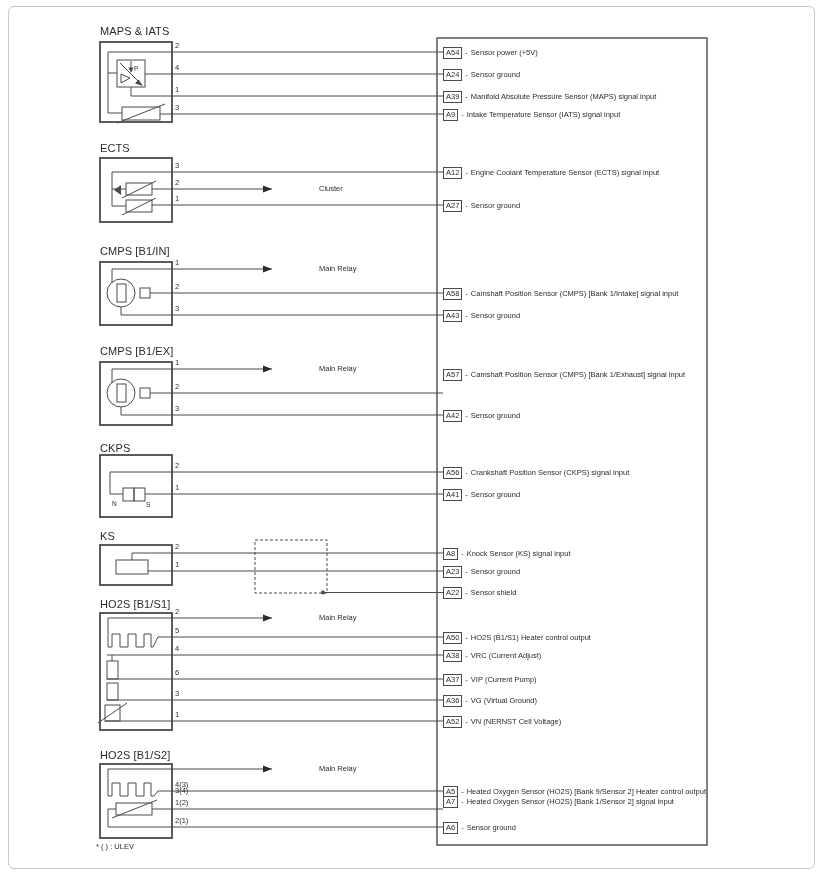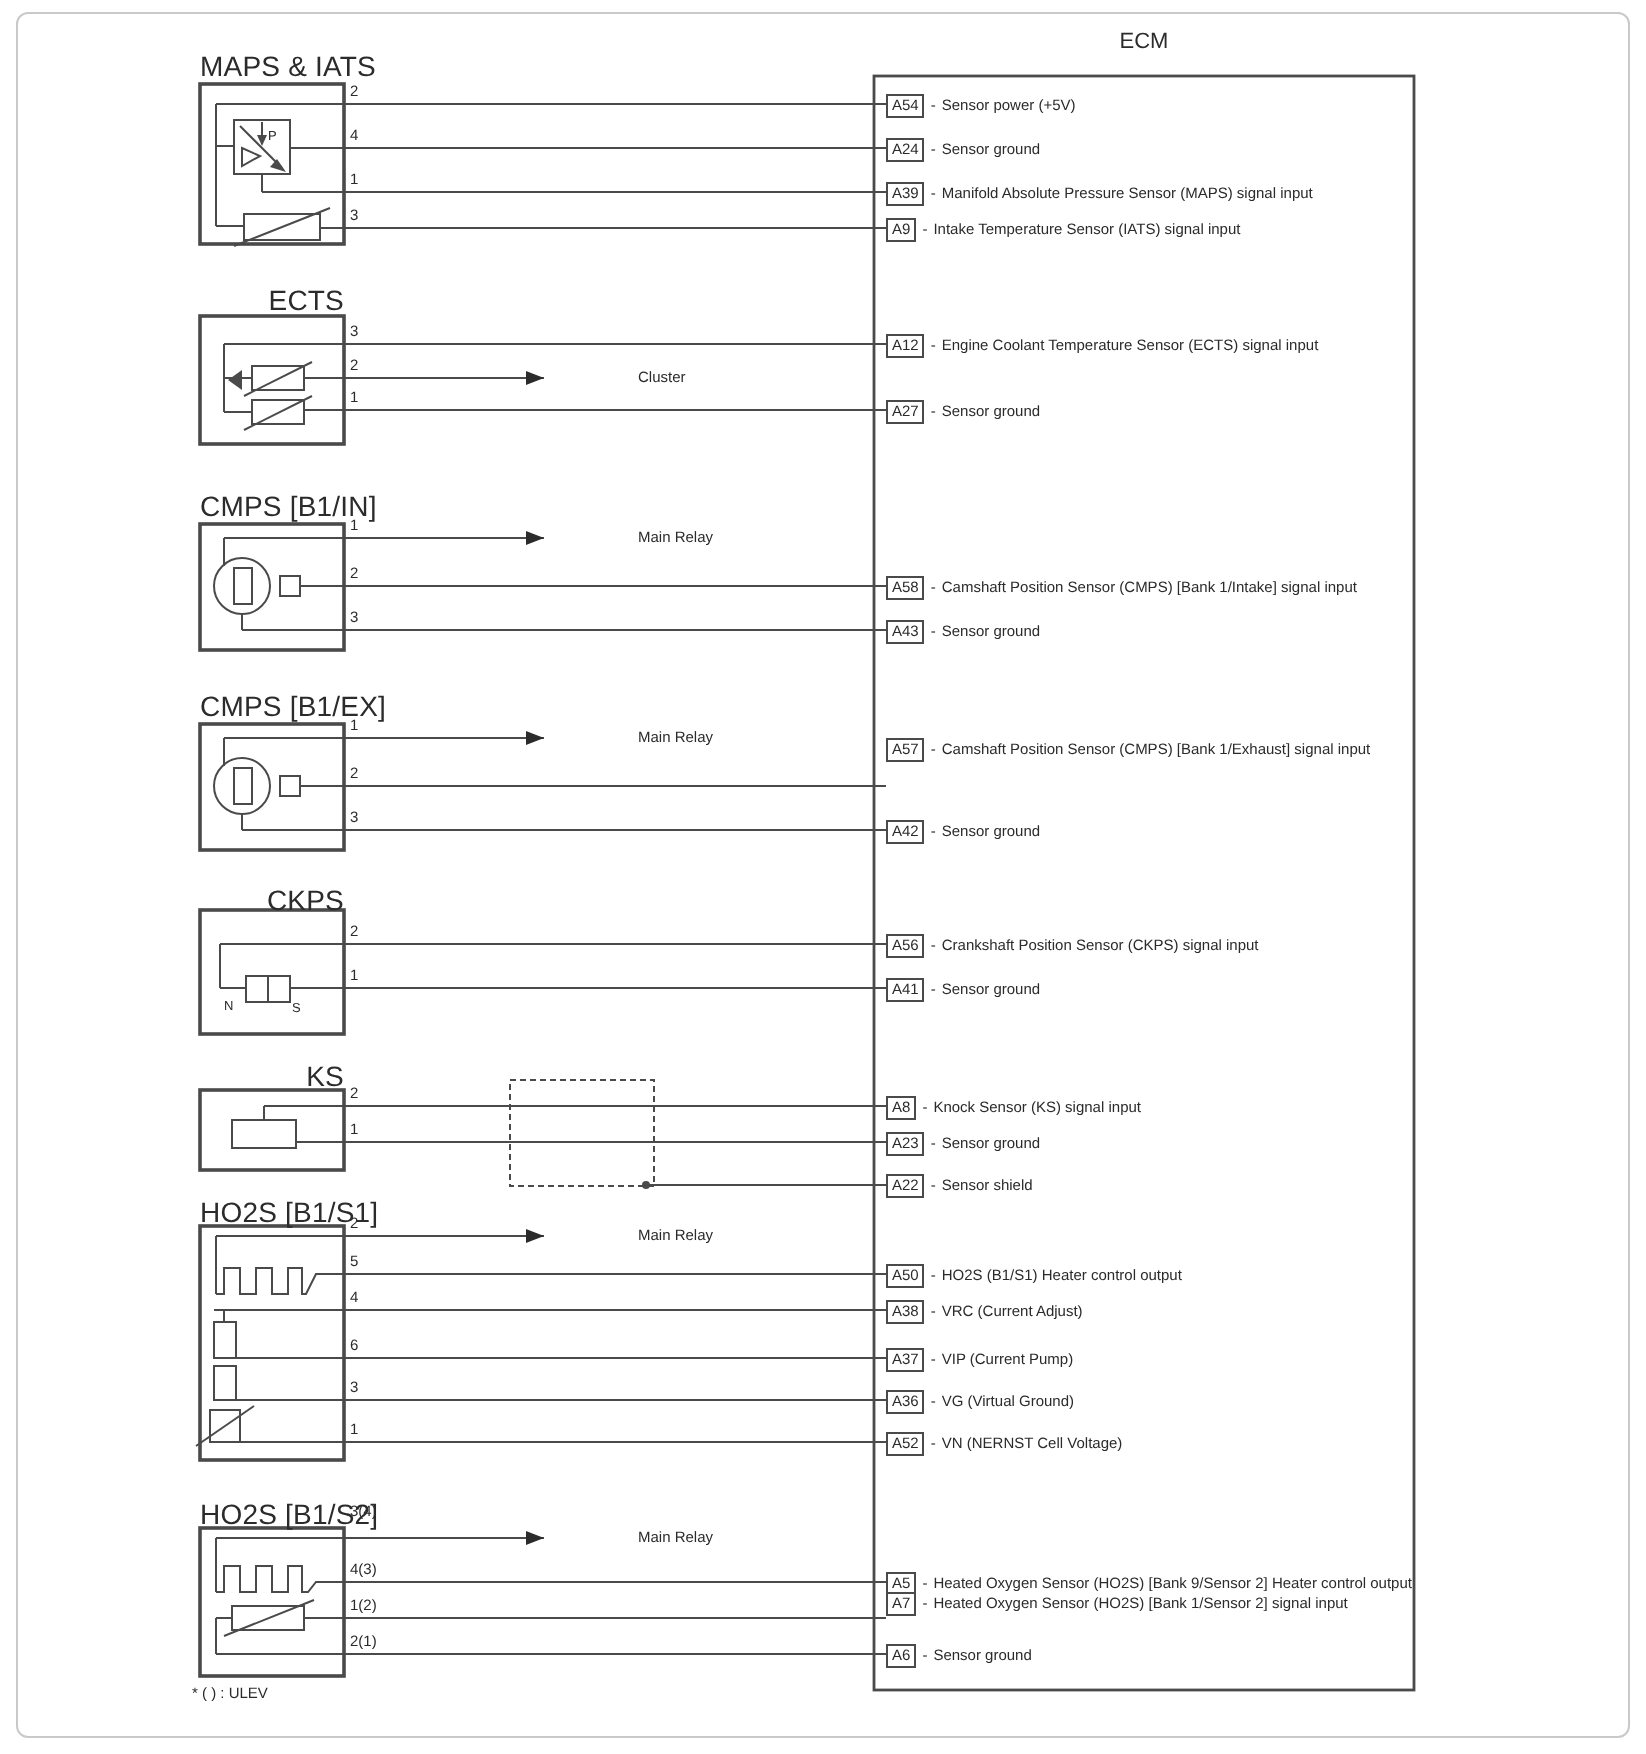--- a/index.html
+++ b/index.html
@@ -1,21 +1,21 @@
 <!DOCTYPE html>
 <html><head>
 <meta charset="utf-8">
 <style>
   html,body{margin:0;padding:0;background:#fff;}
   #page{position:relative;width:823px;height:877px;background:#ffffff;overflow:hidden;
         font-family:"Liberation Sans", sans-serif;color:#2b2b2b;}
   #frame{position:absolute;left:8px;top:6px;right:8px;bottom:8px;border:1px solid #c9c9c9;border-radius:6px;}
   svg.canvas{position:absolute;left:0;top:0;width:823px;height:877px;}
   .txt{position:absolute;line-height:1;white-space:nowrap;color:#2b2b2b;}
-  .conn-name{left:100px;width:72px;text-align:right;font-size:14px;letter-spacing:0.1px;}
+  .conn-name{left:100px;width:72px;text-align:left;font-size:11px;letter-spacing:0.1px;}
   .pinnum{left:175px;font-size:7.5px;}
   .ann{font-size:7.5px;margin-left:40px;}
   .tiny{font-size:6.5px;}
   .ecm-title{left:437px;width:270px;text-align:center;font-size:11px;}
   .note{left:96px;top:843px;font-size:7.5px;}
   .ecm-pin{position:absolute;left:443px;height:13px;display:flex;align-items:center;gap:3px;
            font-size:7.5px;white-space:nowrap;}
   .ecm-pin .code{display:inline-flex;align-items:center;border:1px solid #4a4a4a;background:#fff;
                  padding:0 2px;height:10px;font-size:7.5px;}
 </style>
@@ -141,21 +141,20 @@
         <rect x="116" y="803" width="36" height="12"></rect>
         <line x1="112" y1="818" x2="157" y2="800"></line>
         <line x1="152" y1="809" x2="443" y2="809"></line>
         <line x1="108" y1="809" x2="116" y2="809"></line>
         <line x1="108" y1="809" x2="108" y2="827"></line>
         <line x1="108" y1="827" x2="443" y2="827"></line>
       </g>
     </g>
   </svg>
 
-  <div class="txt ecm-title" style="top:16px">ECM</div>
 
   <div class="txt conn-name" style="top:26px">MAPS &amp; IATS</div>
   <div class="txt conn-name" style="top:143px">ECTS</div>
   <div class="txt conn-name" style="top:246px">CMPS [B1/IN]</div>
   <div class="txt conn-name" style="top:346px">CMPS [B1/EX]</div>
   <div class="txt conn-name" style="top:443px">CKPS</div>
   <div class="txt conn-name" style="top:531px">KS</div>
   <div class="txt conn-name" style="top:599px">HO2S [B1/S1]</div>
   <div class="txt conn-name" style="top:750px">HO2S [B1/S2]</div>
 
@@ -175,21 +174,21 @@
   <div class="txt pinnum" style="top:462px">2</div>
   <div class="txt pinnum" style="top:484px">1</div>
   <div class="txt pinnum" style="top:543px">2</div>
   <div class="txt pinnum" style="top:561px">1</div>
   <div class="txt pinnum" style="top:608px">2</div>
   <div class="txt pinnum" style="top:627px">5</div>
   <div class="txt pinnum" style="top:645px">4</div>
   <div class="txt pinnum" style="top:669px">6</div>
   <div class="txt pinnum" style="top:690px">3</div>
   <div class="txt pinnum" style="top:711px">1</div>
-  <div class="txt pinnum" style="top:752px">3(4)</div>
+  <div class="txt pinnum" style="top:787px">3(4)</div>
   <div class="txt pinnum" style="top:781px">4(3)</div>
   <div class="txt pinnum" style="top:799px">1(2)</div>
   <div class="txt pinnum" style="top:817px">2(1)</div>
 
   <div class="txt ann" style="left:279px;top:185px">Cluster</div>
   <div class="txt ann" style="left:279px;top:265px">Main Relay</div>
   <div class="txt ann" style="left:279px;top:365px">Main Relay</div>
   <div class="txt ann" style="left:279px;top:614px">Main Relay</div>
   <div class="txt ann" style="left:279px;top:765px">Main Relay</div>
 

